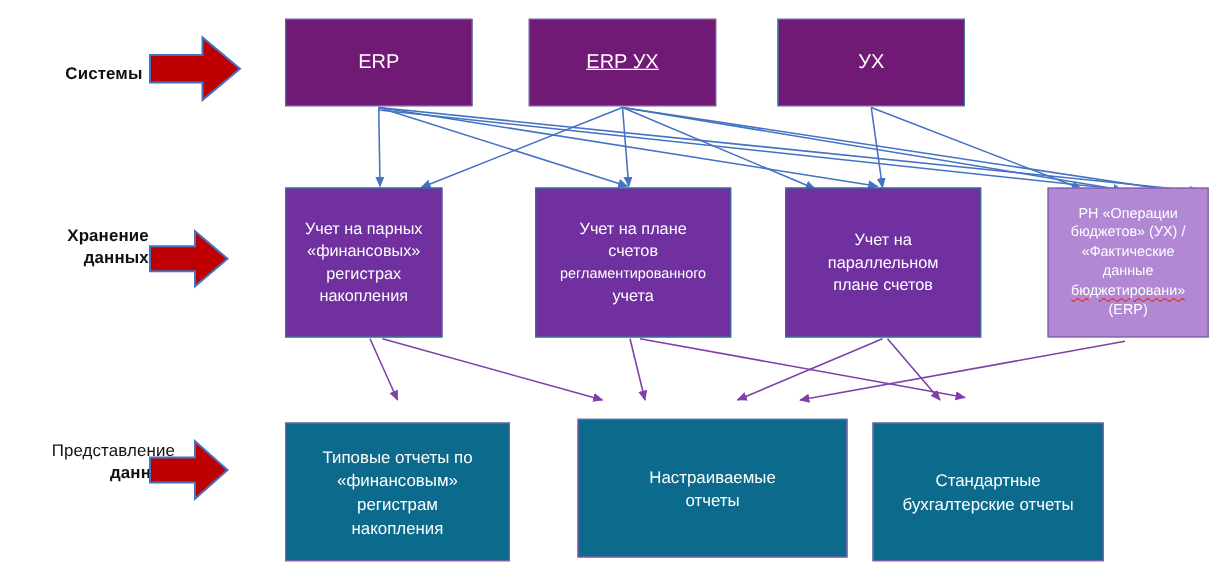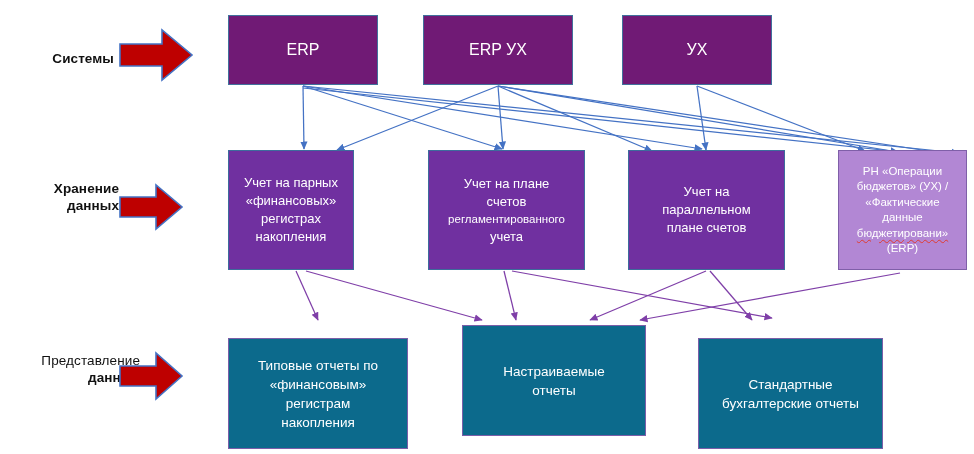--- a/index.html
+++ b/index.html
@@ -143,21 +143,21 @@
   </div>
   <div class="red-arrow" style="left:118px;top:350px;">
     <svg width="66" height="52" viewBox="0 0 66 52">
       <polygon points="2,16 38,16 38,3 64,26 38,49 38,36 2,36" fill="#BE0000" stroke="#4472C4" stroke-width="1.6"></polygon>
     </svg>
   </div>
 
   <div class="node sys" style="left:228px;top:15px;width:150px;height:70px;">
     <span class="txt">ERP</span>
   </div>
-  <div class="node sys" style="left:423px;top:15px;width:150px;height:70px;">
+  <div class="node sys" style="left:423px;top:15px;width:150px;height:70px;text-decoration:underline;">
     <span class="txt">ERP УХ</span>
   </div>
   <div class="node sys" style="left:622px;top:15px;width:150px;height:70px;">
     <span class="txt">УХ</span>
   </div>
 
   <div class="node store" style="left:228px;top:150px;width:126px;height:120px;">
     <span class="txt">
       <span>Учет на парных</span><br>
       <span>«финансовых»</span><br>
@@ -196,21 +196,21 @@
 
   <div class="node view" style="left:228px;top:321px;width:180px;height:111px;">
     <span class="txt">
       <span>Типовые отчеты по</span><br>
       <span>«финансовым»</span><br>
       <span>регистрам</span><br>
       <span>накопления</span>
     </span>
   </div>
 
-  <div class="node view" style="left:462px;top:308px;width:184px;height:111px;">
+  <div class="node view" style="left:462px;top:318px;width:216px;height:111px;">
     <span class="txt">
       <span>Настраиваемые</span><br>
       <span>отчеты</span>
     </span>
   </div>
 
   <div class="node view" style="left:698px;top:321px;width:185px;height:111px;">
     <span class="txt">
       <span>Стандартные</span><br>
       <span>бухгалтерские отчеты</span>

